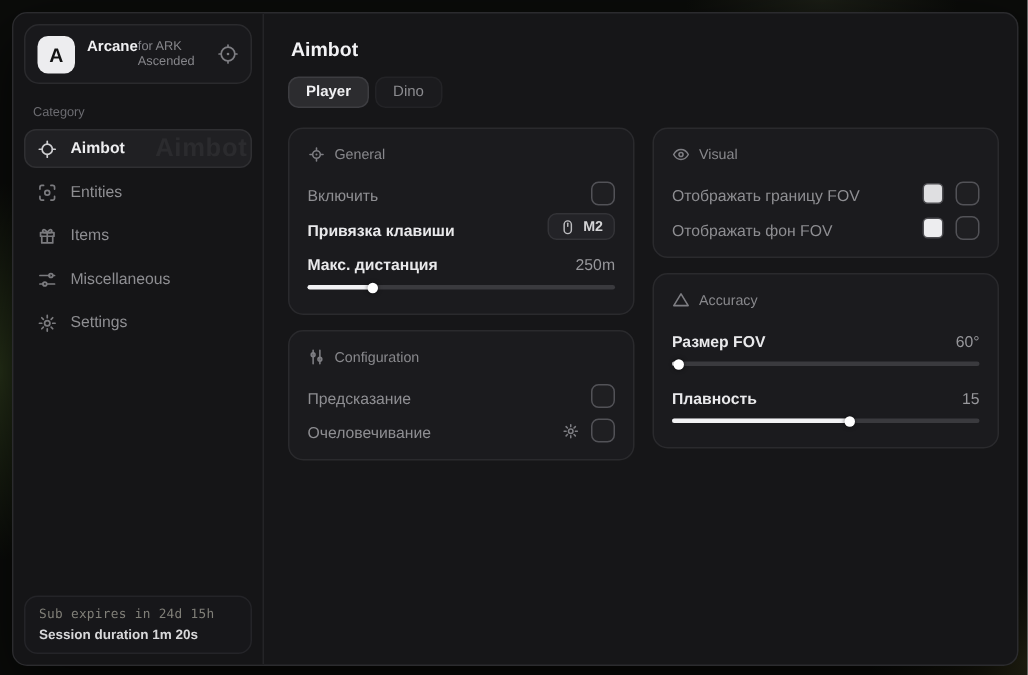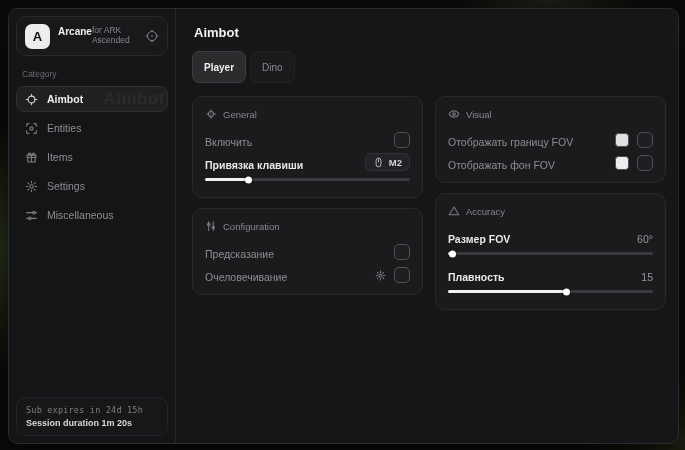--- a/index.html
+++ b/index.html
@@ -35,21 +35,21 @@
   .ghost{position:absolute;right:2px;top:50%;transform:translateY(-50%);font-size:17px;font-weight:800;
     color:rgba(255,255,255,0.05);letter-spacing:.5px;pointer-events:none}
   .spacer{flex:1}
   .session-card{border:1px solid #242428;background:#17171a;border-radius:9px;padding:7px 9px}
   .sess1{font-family:"DejaVu Sans Mono","Liberation Mono",monospace;font-size:8.5px;color:#807f78;letter-spacing:.2px}
   .sess2{font-size:9px;font-weight:700;color:#d8d8da;margin-top:3px}
   
   main{flex:1;padding:14px 12px 12px 16px;display:flex;flex-direction:column;box-sizing:border-box}
   h1{font-size:13px;font-weight:700;color:#f2f2f4;margin:2px 0 11px 2px}
   .tabs{display:flex;gap:4px}
-  .tab{height:32px;padding:0 11px;border-radius:7px;font-size:10px;background:#1b1b1e;
+  .tab{height:21px;padding:0 11px;border-radius:7px;font-size:10px;background:#1b1b1e;
     border:1px solid #232326;color:#8b8b8f;font-family:inherit;cursor:pointer}
   .tab.active{background:#2c2c2f;border-color:#3d3d41;color:#f0f0f2;font-weight:600}
   .grid{display:flex;gap:12px;margin-top:13px;align-items:flex-start}
   .col{flex:1;display:flex;flex-direction:column;gap:10px;min-width:0}
   .card{background:#1b1b1e;border:1px solid #2a2a2d;border-radius:10px;padding:9px 12px 11px}
   .card-h{display:flex;align-items:center;gap:6px;color:#88888c;font-size:9.5px;margin:2px 0 5px}
   .card-h .icon{display:flex;color:#7e7e83}
   .row{display:flex;align-items:flex-end;justify-content:space-between;min-height:23px}
   .lbl{font-size:10.5px;color:#8e8e92}
   .lbl.strong{color:#e9e9eb;font-weight:600}
@@ -125,36 +125,36 @@
               <rect x="2.5" y="5" width="11" height="3"></rect>
                 <path d="M3.5 8v5.5h9V8M8 5v8.5M5.6 5C4.5 5 3.8 3.8 4.5 3c.8-.9 2.4-.3 3.5 2zM10.4 5c1.1 0 1.8-1.2 1.1-2-.8-.9-2.4-.3-3.5 2z"></path>
             </svg>
           </span>
           <span>Items</span>
         </div>
 
         <div class="nav-item">
           <span class="icon">
             <svg width="13" height="13" viewBox="0 0 16 16" fill="none" stroke="currentColor" stroke-width="1.4" stroke-linecap="round">
-              <circle cx="8" cy="8" r="2.2"></circle>
-              <path d="M8 1.6v1.9M8 12.5v1.9M1.6 8h1.9M12.5 8h1.9M3.5 3.5l1.3 1.3M11.2 11.2l1.3 1.3M12.5 3.5l-1.3 1.3M4.8 11.2l-1.3 1.3"></path>
-            </svg>
-          </span>
-          <span>Settings</span>
-        </div>
-
-        <div class="nav-item">
-          <span class="icon">
-            <svg width="13" height="13" viewBox="0 0 16 16" fill="none" stroke="currentColor" stroke-width="1.4" stroke-linecap="round">
               <path d="M2 4.5h8M12.5 4.5H14M2 11.5h3M7.5 11.5H14"></path>
               <circle cx="11" cy="4.5" r="1.6"></circle>
                 <circle cx="6" cy="11.5" r="1.6"></circle>
             </svg>
           </span>
           <span>Miscellaneous</span>
+        </div>
+
+        <div class="nav-item">
+          <span class="icon">
+            <svg width="13" height="13" viewBox="0 0 16 16" fill="none" stroke="currentColor" stroke-width="1.4" stroke-linecap="round">
+              <circle cx="8" cy="8" r="2.2"></circle>
+              <path d="M8 1.6v1.9M8 12.5v1.9M1.6 8h1.9M12.5 8h1.9M3.5 3.5l1.3 1.3M11.2 11.2l1.3 1.3M12.5 3.5l-1.3 1.3M4.8 11.2l-1.3 1.3"></path>
+            </svg>
+          </span>
+          <span>Settings</span>
         </div>
       </nav>
 
       <div class="spacer"></div>
 
       <div class="session-card">
         <div class="sess1">Sub expires in 24d 15h</div>
         <div class="sess2">Session duration 1m 20s</div>
       </div>
     </aside>
@@ -191,20 +191,24 @@
               <span class="keybind">
                 <span class="icon">
                   <svg width="11" height="11" viewBox="0 0 16 16" fill="none" stroke="currentColor" stroke-width="1.4" stroke-linecap="round">
                     <rect x="4.5" y="1.8" width="7" height="12.4" rx="3.5"></rect>
                       <path d="M8 4v3"></path>
                   </svg>
                 </span>
                 <span>M2</span>
               </span>
             </div>
+            <div class="row">
+              <span class="lbl strong">Макс. дистанция</span>
+              <span class="val">250m</span>
+            </div>
             <div class="slider">
               <div class="fill" style="width: 21%;"></div>
             </div>
           </section>
 
           <section class="card">
             <div class="card-h">
               <span class="icon">
                 <svg width="12" height="12" viewBox="0 0 16 16" fill="none" stroke="currentColor" stroke-width="1.4" stroke-linecap="round">
                   <path d="M5 2v12M11 2v12"></path>

